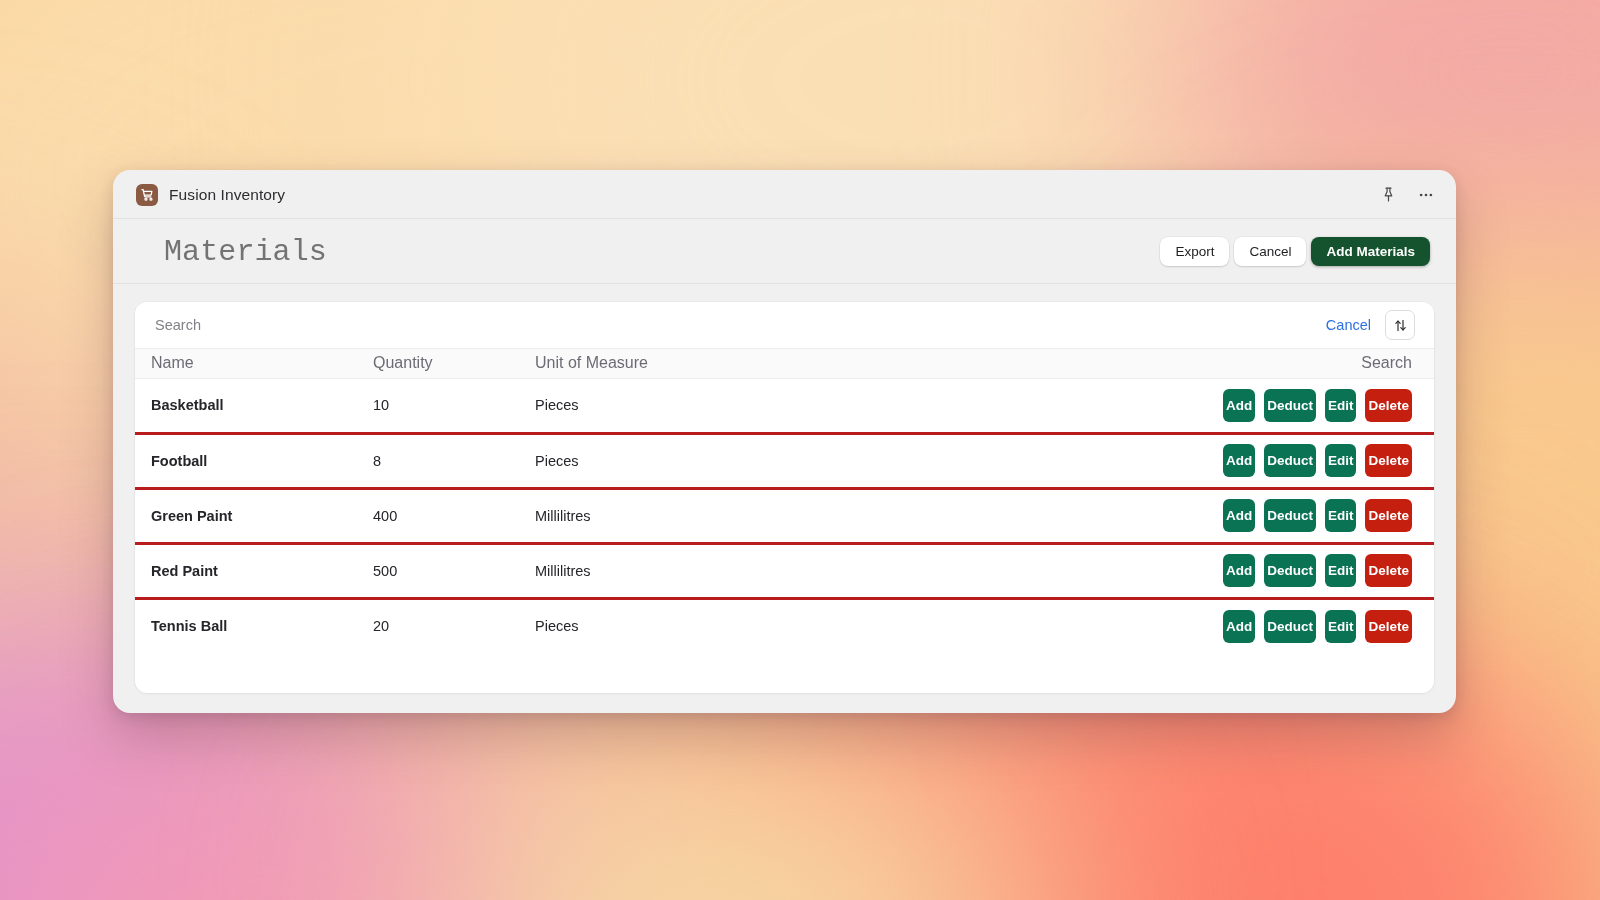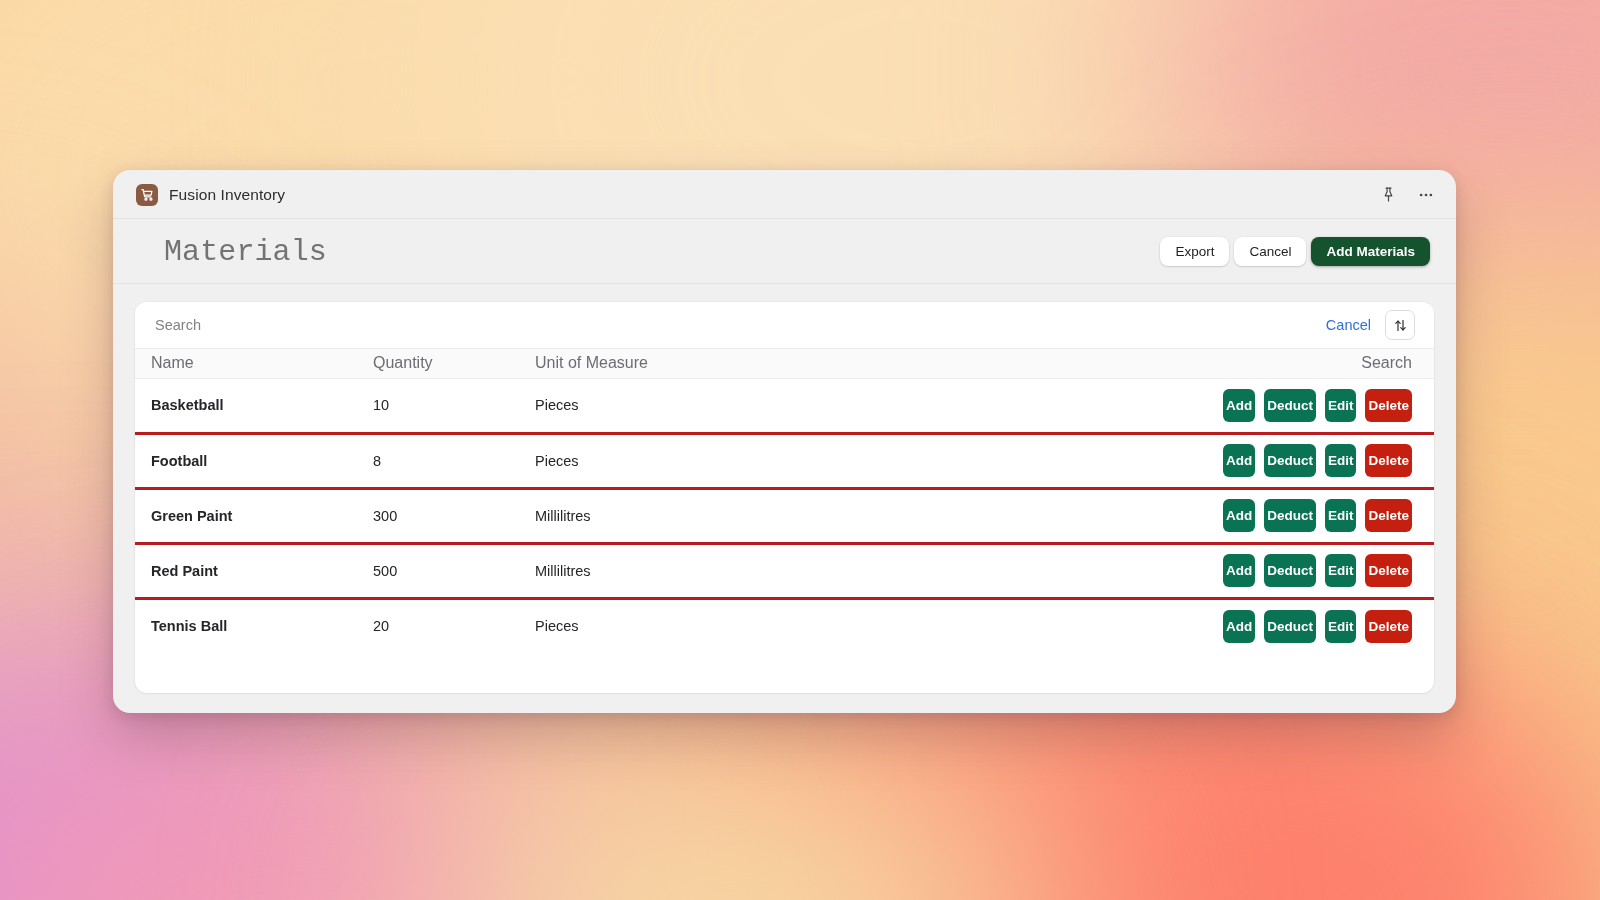--- a/index.html
+++ b/index.html
@@ -355,21 +355,21 @@
                   <div class="action-group">
                     <button class="abtn green">Add</button>
                     <button class="abtn green">Deduct</button>
                     <button class="abtn green">Edit</button>
                     <button class="abtn red">Delete</button>
                   </div>
                 </td>
               </tr>
               <tr>
                 <td class="cell-name">Green Paint</td>
-                <td class="cell-qty">300</td>
+                <td class="cell-qty">400</td>
                 <td class="cell-uom">Millilitres</td>
                 <td class="cell-actions">
                   <div class="action-group">
                     <button class="abtn green">Add</button>
                     <button class="abtn green">Deduct</button>
                     <button class="abtn green">Edit</button>
                     <button class="abtn red">Delete</button>
                   </div>
                 </td>
               </tr>

